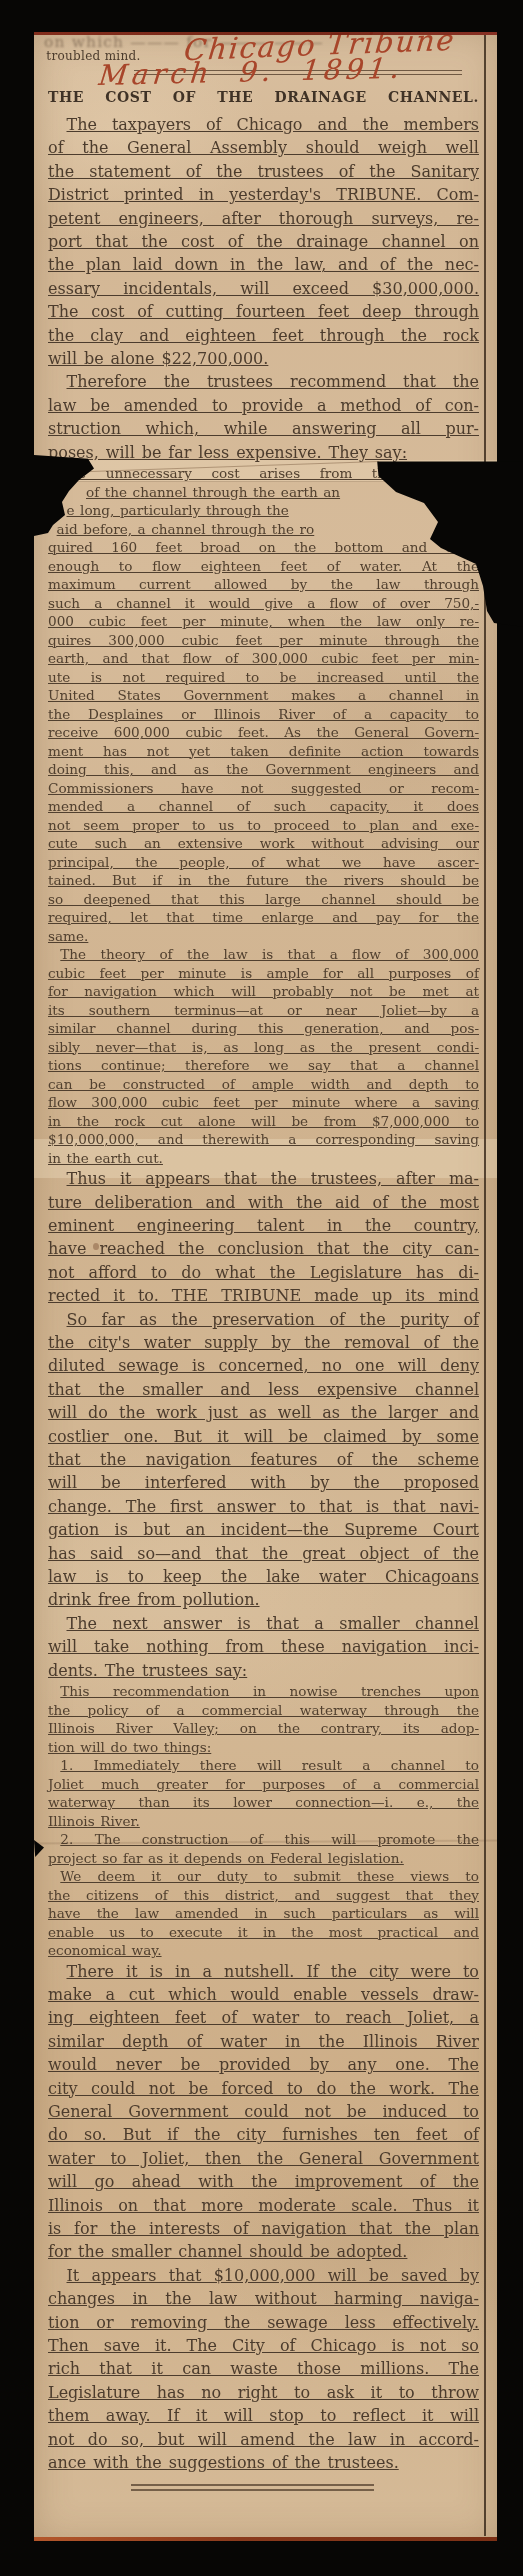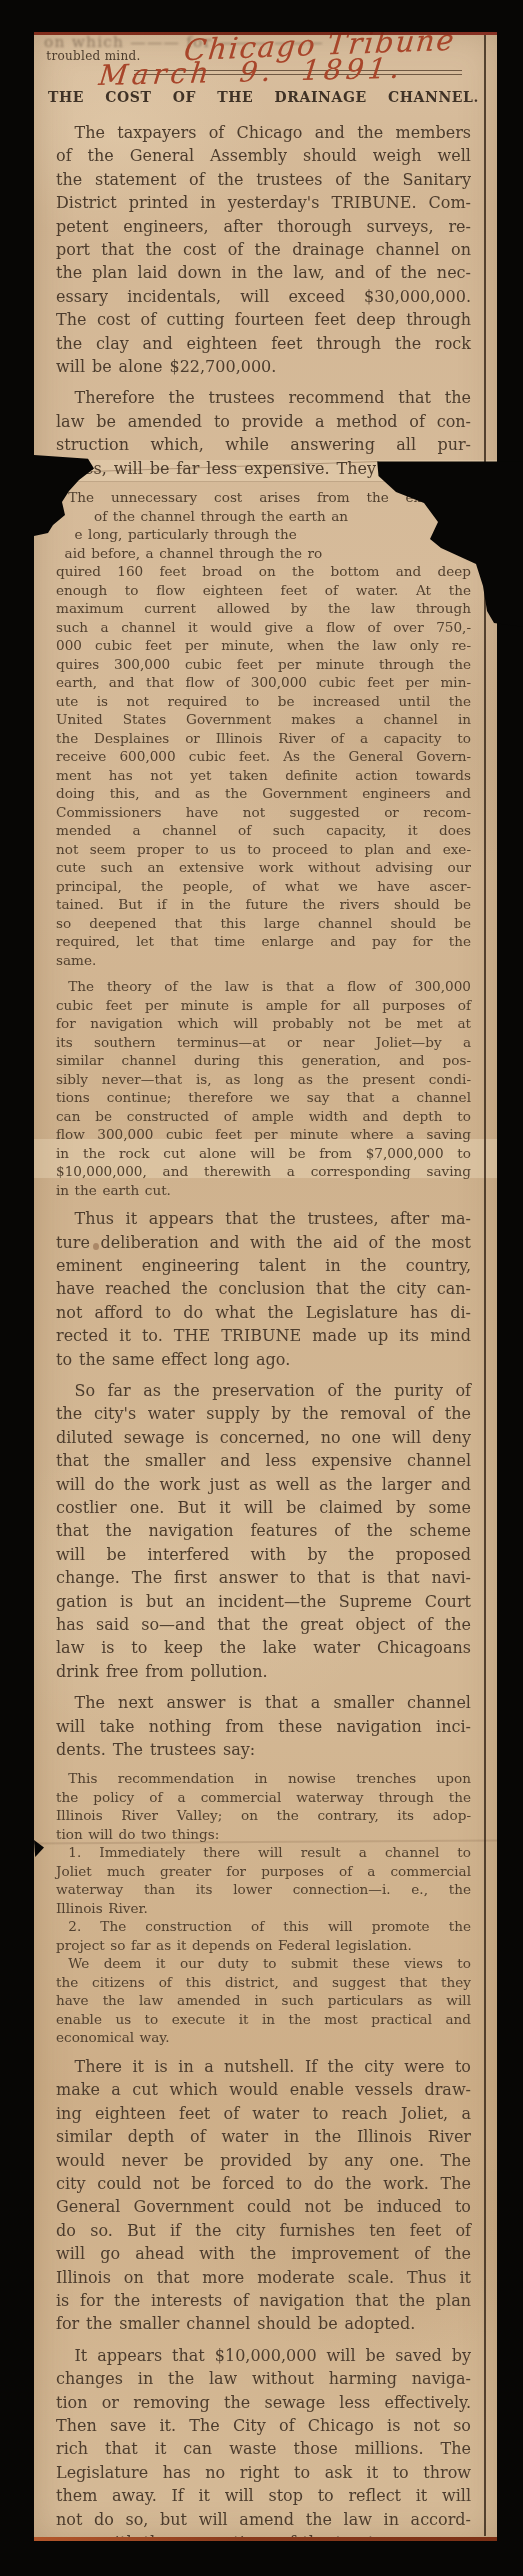--- a/index.html
+++ b/index.html
@@ -40,21 +40,21 @@
     transform:rotate(-1.4deg) skewX(-8deg);transform-origin:left top;
   }
   #rule-top{left:100px;top:38px;width:328px;z-index:4;}
   #rule-top .r1,#rule-top .r2{height:1.2px;background:#5d4834;opacity:.85;}
   #rule-top .r2{margin-top:3.1px;}
   #headline{
     left:14px;top:57px;width:431px;font-size:14px;font-weight:bold;color:#3f3226;
     letter-spacing:0.6px;word-spacing:2.5px;text-align:justify;text-align-last:justify;z-index:3;
   }
   #article-body{position:absolute;left:14px;top:81px;width:431px;z-index:3;}
-  .para{margin:8px;}
+  .para{margin:0;text-decoration:underline;}
   .para.main{font-size:16px;line-height:23.4px;color:#4c3c2d;word-spacing:1.8px;}
   .para.quote{font-size:13.6px;line-height:18.5px;color:#51402f;word-spacing:1.2px;}
   .line{text-align:justify;text-align-last:justify;}
   .line.last{text-align-last:left;}
   .para.main .line.ind{text-indent:18.5px;}
   .para.quote .line.ind{text-indent:12.3px;}
   #end-rule{margin:10px 0 0 83px;width:243px;}
   #end-rule .r1,#end-rule .r2{height:1.2px;background:#5d4834;opacity:.8;}
   #end-rule .r2{margin-top:3.7px;}
   #column-rule{left:450px;top:2.5px;bottom:5.5px;width:1.8px;background:rgba(56,40,26,.82);z-index:4;}
@@ -157,21 +157,20 @@
         <div class="line">$10,000,000, and therewith a corresponding saving</div>
         <div class="line last">in the earth cut.</div>
       </div>
       <div class="para main">
         <div class="line ind">Thus it appears that the trustees, after ma-</div>
         <div class="line">ture deliberation and with the aid of the most</div>
         <div class="line">eminent engineering talent in the country,</div>
         <div class="line">have reached the conclusion that the city can-</div>
         <div class="line">not afford to do what the Legislature has di-</div>
         <div class="line">rected it to. THE TRIBUNE made up its mind</div>
-        <div class="line last">to the same effect long ago.</div>
       </div>
       <div class="para main">
         <div class="line ind">So far as the preservation of the purity of</div>
         <div class="line">the city's water supply by the removal of the</div>
         <div class="line">diluted sewage is concerned, no one will deny</div>
         <div class="line">that the smaller and less expensive channel</div>
         <div class="line">will do the work just as well as the larger and</div>
         <div class="line">costlier one. But it will be claimed by some</div>
         <div class="line">that the navigation features of the scheme</div>
         <div class="line">will be interfered with by the proposed</div>
@@ -205,20 +204,21 @@
       </div>
       <div class="para main">
         <div class="line ind">There it is in a nutshell. If the city were to</div>
         <div class="line">make a cut which would enable vessels draw-</div>
         <div class="line">ing eighteen feet of water to reach Joliet, a</div>
         <div class="line">similar depth of water in the Illinois River</div>
         <div class="line">would never be provided by any one. The</div>
         <div class="line">city could not be forced to do the work. The</div>
         <div class="line">General Government could not be induced to</div>
         <div class="line">do so. But if the city furnishes ten feet of</div>
+        <div class="line">water to Joliet, then the General Government</div>
         <div class="line">will go ahead with the improvement of the</div>
         <div class="line">Illinois on that more moderate scale. Thus it</div>
         <div class="line">is for the interests of navigation that the plan</div>
         <div class="line last">for the smaller channel should be adopted.</div>
       </div>
       <div class="para main">
         <div class="line ind">It appears that $10,000,000 will be saved by</div>
         <div class="line">changes in the law without harming naviga-</div>
         <div class="line">tion or removing the sewage less effectively.</div>
         <div class="line">Then save it. The City of Chicago is not so</div>

